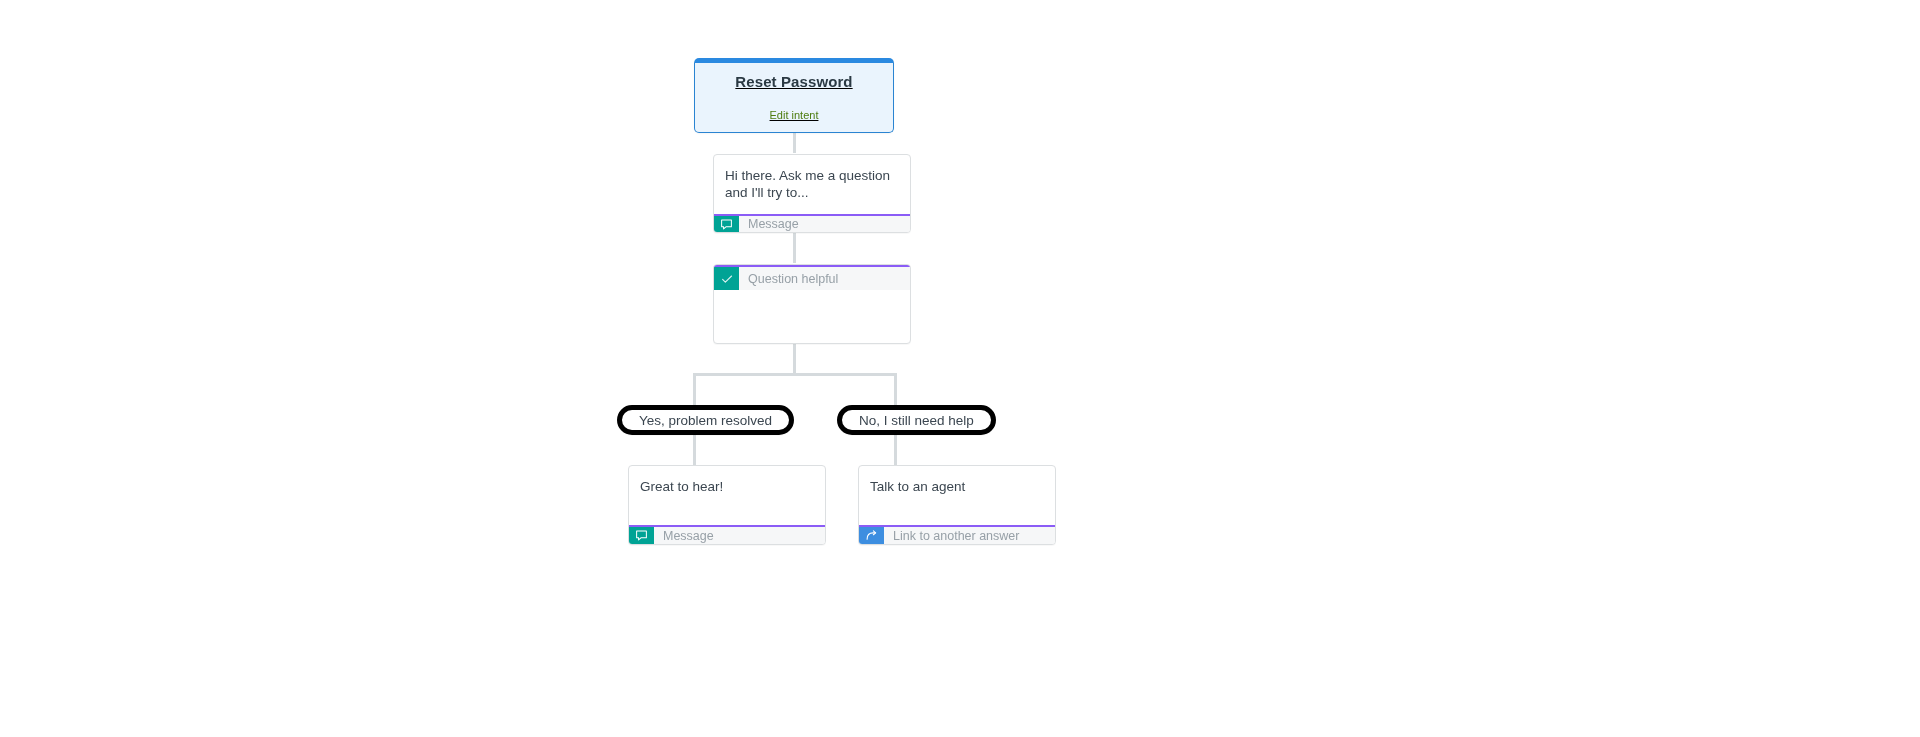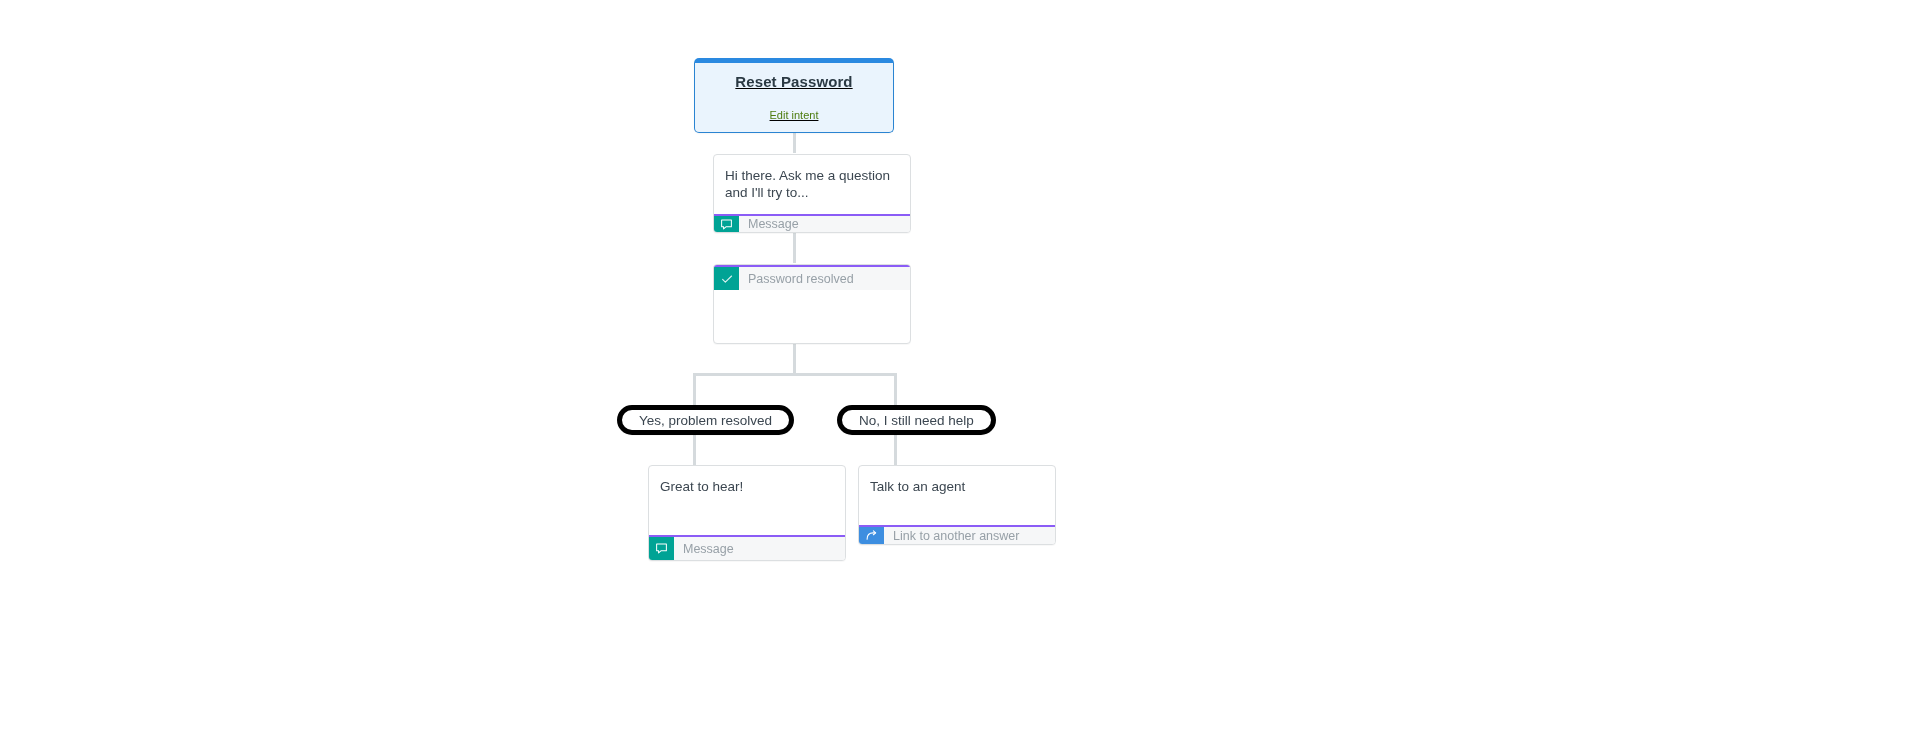--- a/index.html
+++ b/index.html
@@ -170,33 +170,33 @@
     </div>
   </div>
 
   <div class="step-card" style="left:713px; top:264px; height:80px;">
     <div class="step-footer">
       <div class="step-icon icon-teal">
         <svg width="14" height="14" viewBox="0 0 16 16" fill="none">
           <path d="M3 8.4l3.1 3.1L13.2 4.6" stroke="#ffffff" stroke-width="1.3" stroke-linecap="round" stroke-linejoin="round" opacity="0.85"></path>
         </svg>
       </div>
-      <div class="step-type">Password resolved</div>
+      <div class="step-type">Question helpful</div>
     </div>
   </div>
 
   <div class="reply-pill" style="left:617px; top:405px;">
     <span>Yes, problem resolved</span>
   </div>
 
   <div class="reply-pill" style="left:837px; top:405px;">
     <span>No, I still need help</span>
   </div>
 
-  <div class="step-card" style="left:648px; top:465px; height:96px;">
+  <div class="step-card" style="left:628px; top:465px; height:80px;">
     <div class="step-body">
       <div class="step-text">Great to hear!</div>
     </div>
     <div class="step-footer">
       <div class="step-icon icon-teal">
         <svg width="13" height="13" viewBox="0 0 16 16" fill="none">
           <path d="M2 2.6h12v8.2H7.3L4.4 13.4v-2.6H2V2.6z" stroke="#ffffff" stroke-width="1.25" stroke-linejoin="round"></path>
         </svg>
       </div>
       <div class="step-type">Message</div>

